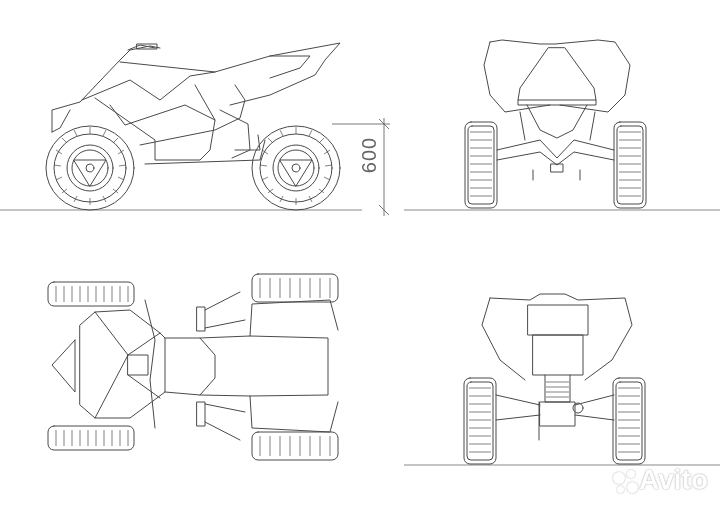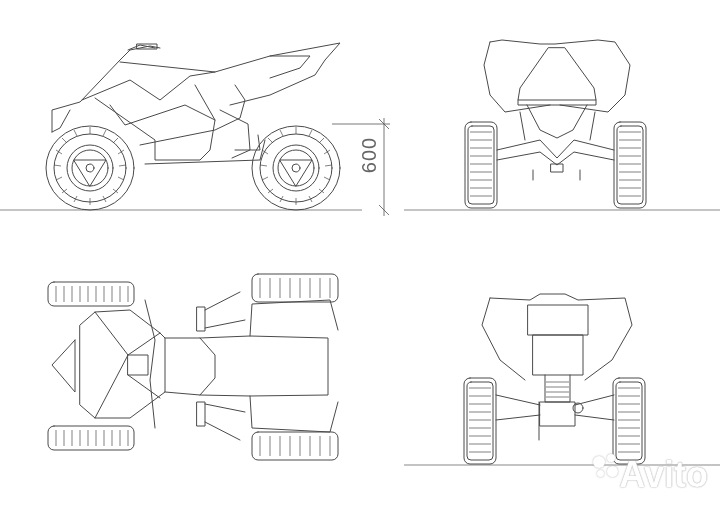--- a/index.html
+++ b/index.html
@@ -3,21 +3,21 @@
 <meta charset="utf-8">
 <style>
   html, body { margin:0; padding:0; background:#ffffff; }
   #canvas { position:relative; width:720px; height:506px; background:#ffffff; overflow:hidden; font-family:"Liberation Sans", sans-serif; }
   svg { position:absolute; left:0; top:0; }
   .ln { fill:none; stroke:#4a4a4a; stroke-width:1; stroke-linejoin:round; stroke-linecap:round; }
   .lnT { fill:none; stroke:#4a4a4a; stroke-width:0.7; }
   .gnd { stroke:#8a8a8a; stroke-width:1.2; }
   .dim { stroke:#555; stroke-width:0.8; fill:none; }
   .dimtext { position:absolute; left:353px; top:140px; width:40px; height:30px; transform:rotate(-90deg); font-size:20px; color:#666; text-align:center; letter-spacing:1px; }
-  .wm { position:absolute; right:12px; bottom:10px; display:flex; align-items:flex-start; color:#ffffff; font-size:36px; font-weight:bold; text-shadow:0 0 2px #bbb, 0 0 1px #999; }
+  .wm { position:absolute; right:12px; bottom:10px; display:flex; align-items:flex-end; color:#ffffff; font-size:28px; font-weight:bold; text-shadow:0 0 2px #bbb, 0 0 1px #999; }
   .wm-dots { position:relative; width:26px; height:26px; }
   .wm-dots span { position:absolute; border-radius:50%; background:#fff; box-shadow:0 0 2px #aaa; }
 </style>
 </head>
 <body>
 
 <div id="canvas">
 <svg width="720" height="506" viewBox="0 0 720 506">
 
   <line class="gnd" x1="0" y1="210" x2="362" y2="210"></line>

